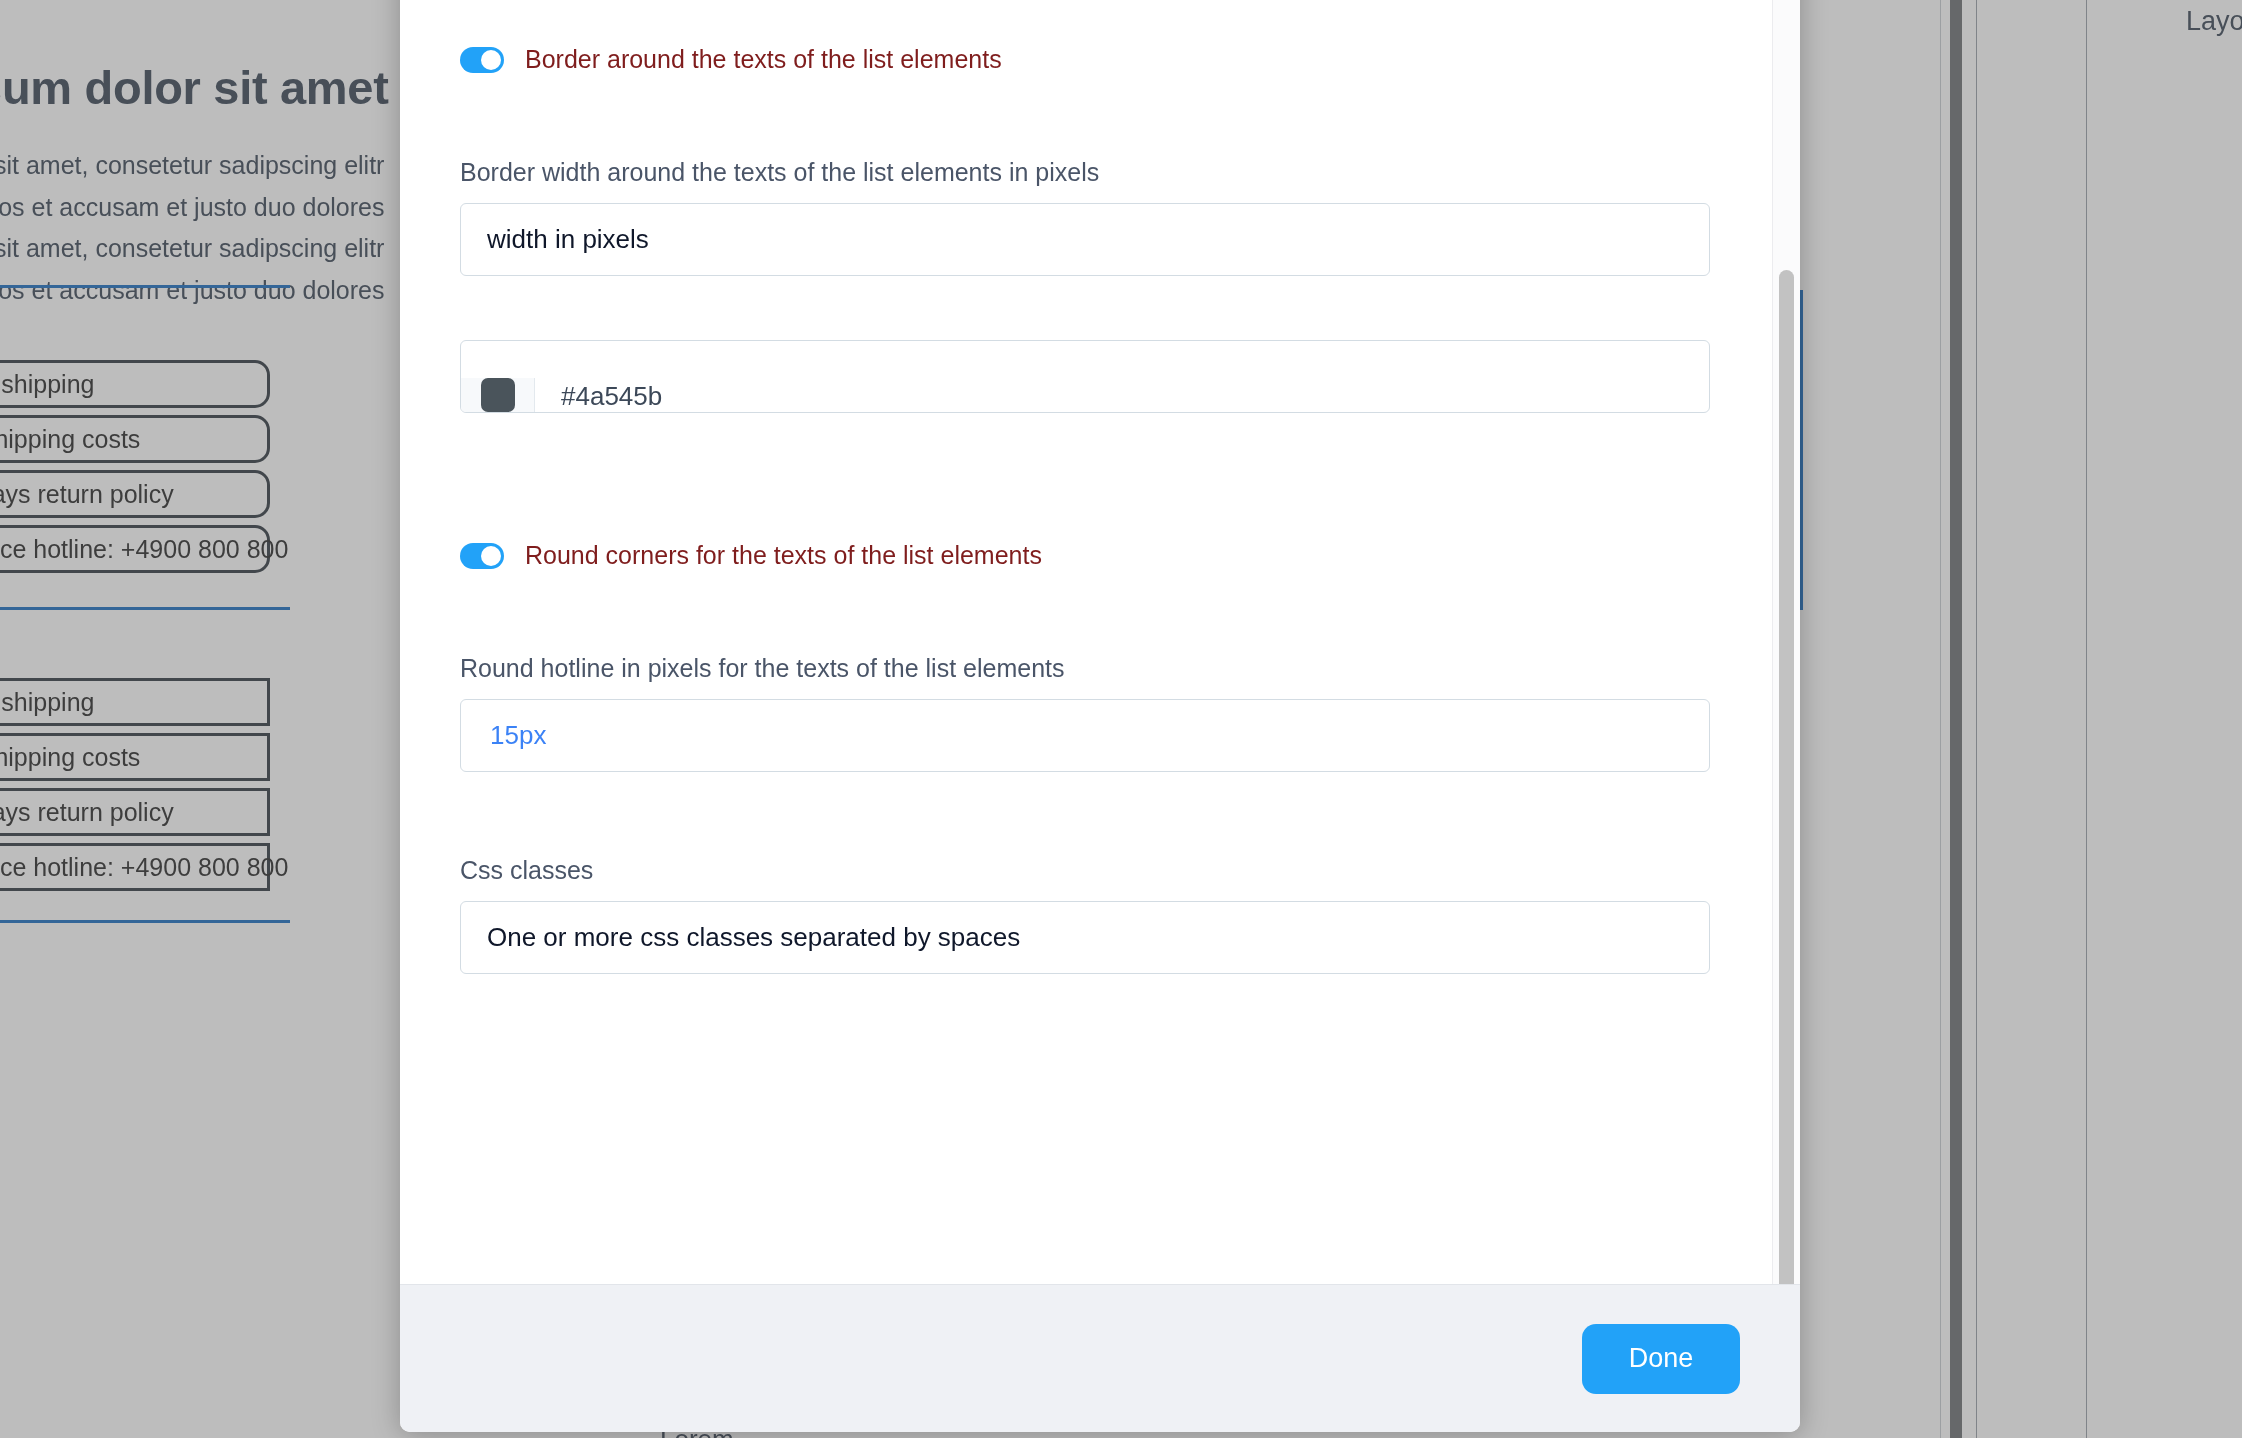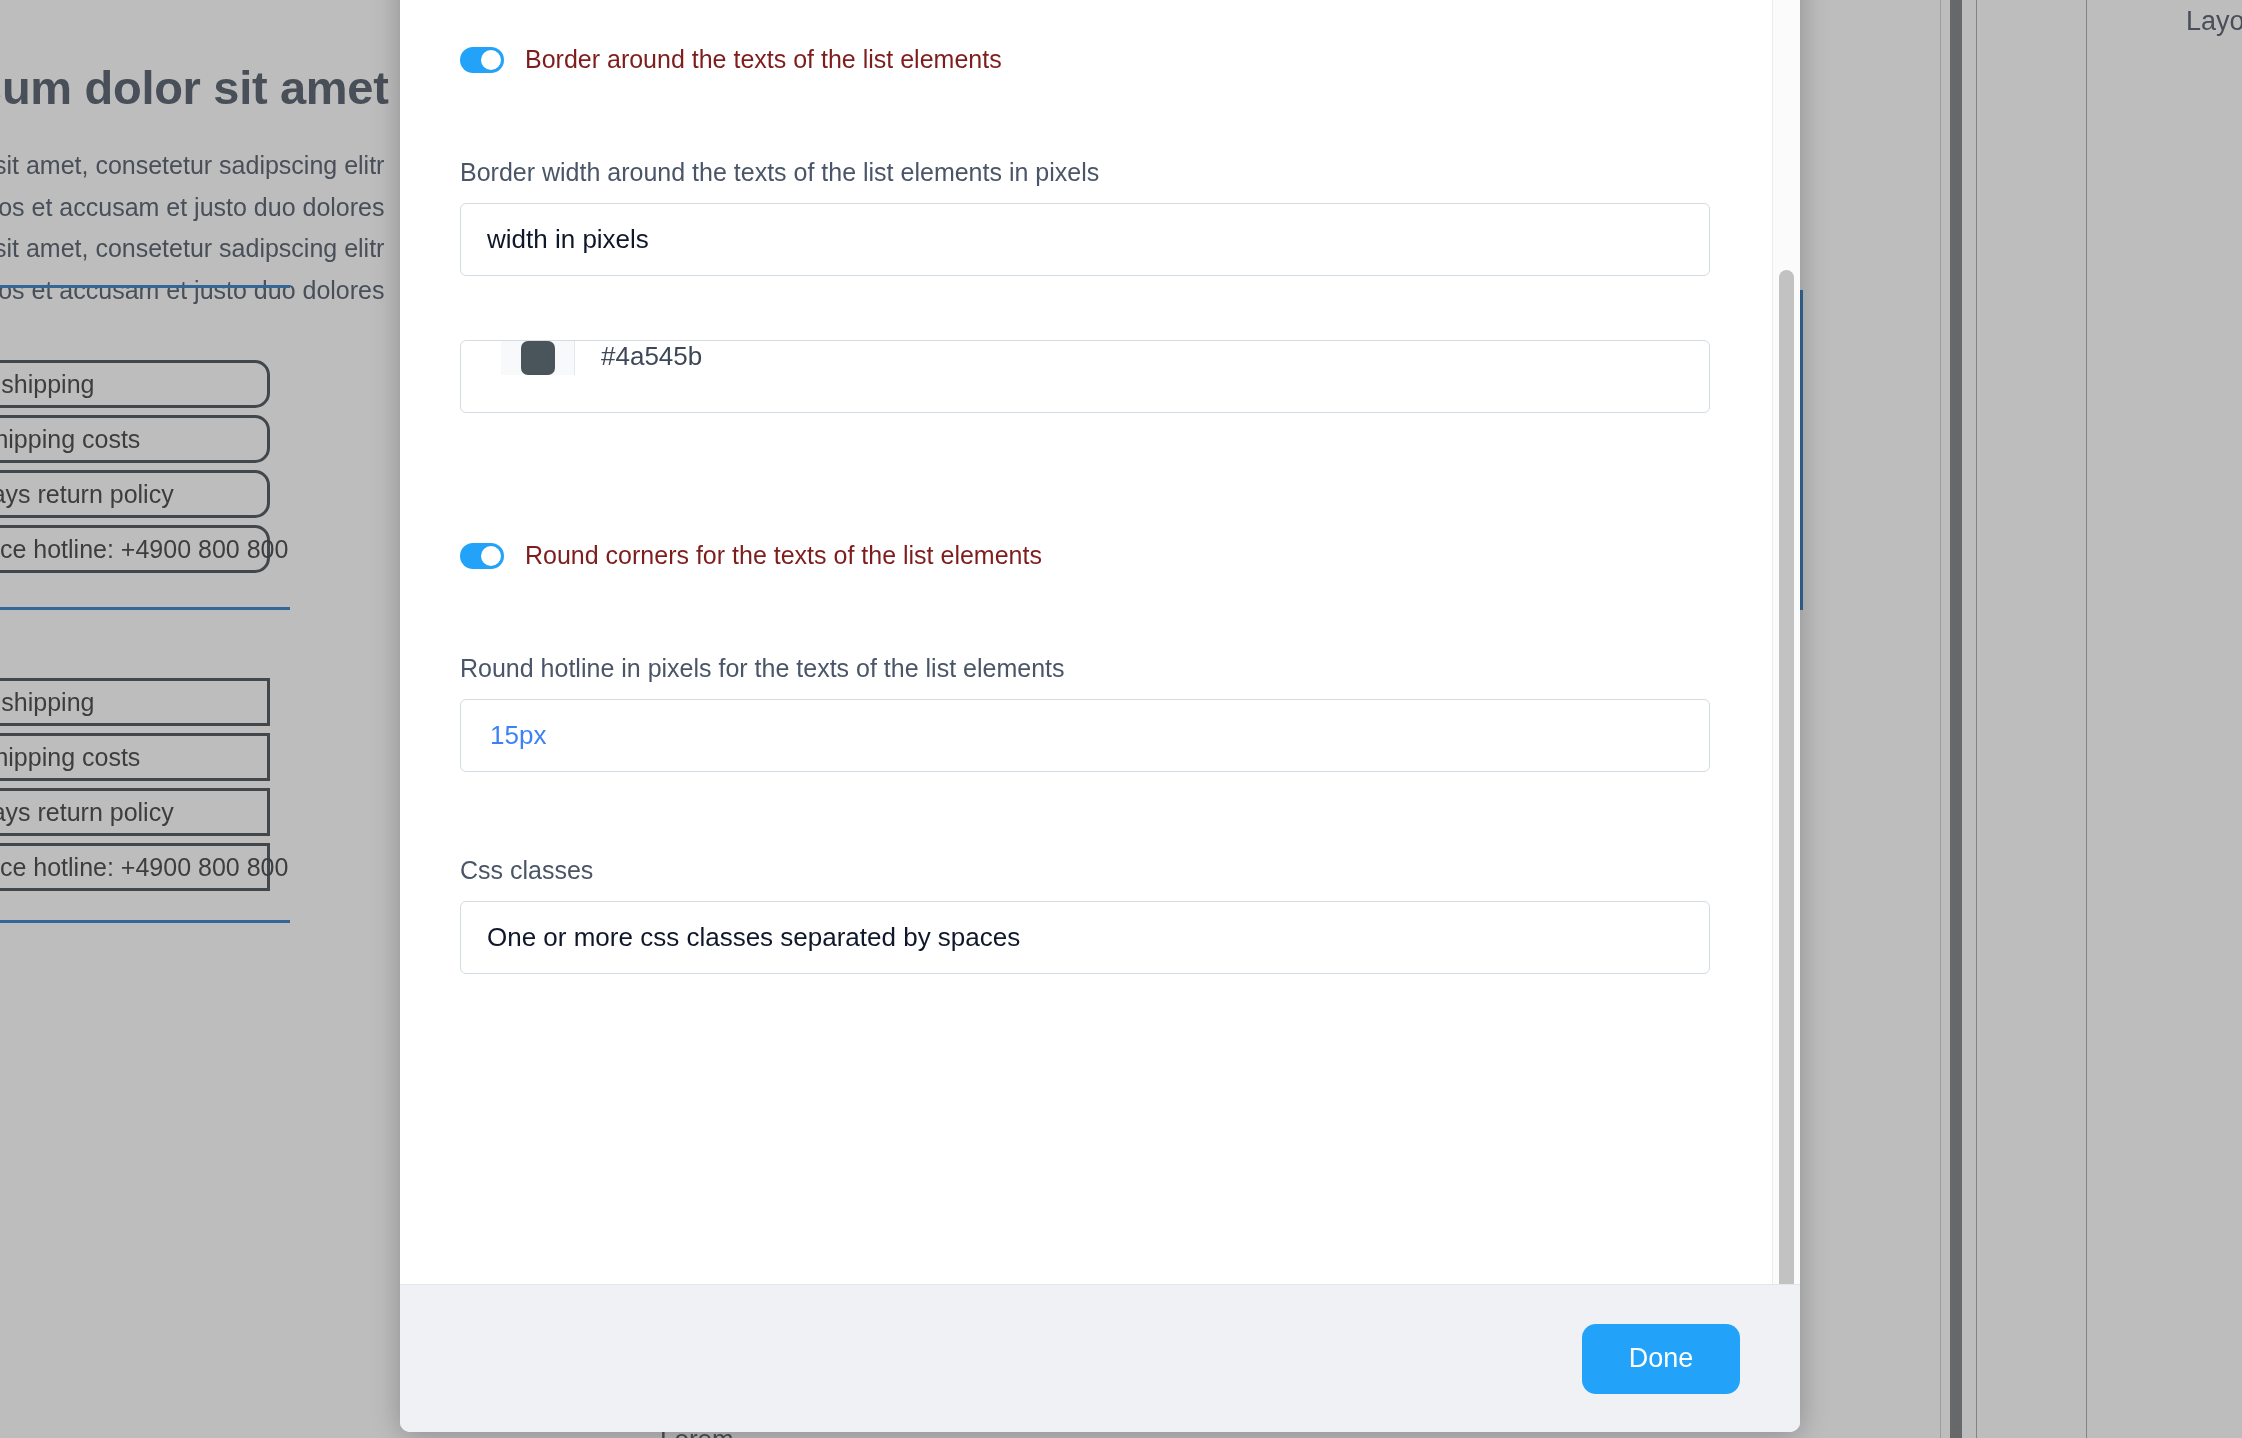--- a/index.html
+++ b/index.html
@@ -214,23 +214,22 @@
   .text-input.placeholder { color: #0f172a; }
   .text-input.filled { color: #3b82f6; padding-left: 29px; }
 
   .color-input {
     width: 100%;
     height: 73px;
     border: 1px solid #d3dce3;
     border-radius: 6px;
     background: #ffffff;
     display: flex;
-    align-items: flex-start;
-    overflow: hidden;
-    padding-left: 40px;
+    align-items: flex-end;
+    overflow: hidden;
   }
   .color-swatch-cell {
     width: 74px;
     background: #f7f9fb;
     border-right: 1px solid #e3e9ee;
     display: flex;
     align-items: center;
     justify-content: center;
     flex: 0 0 auto;
   }

